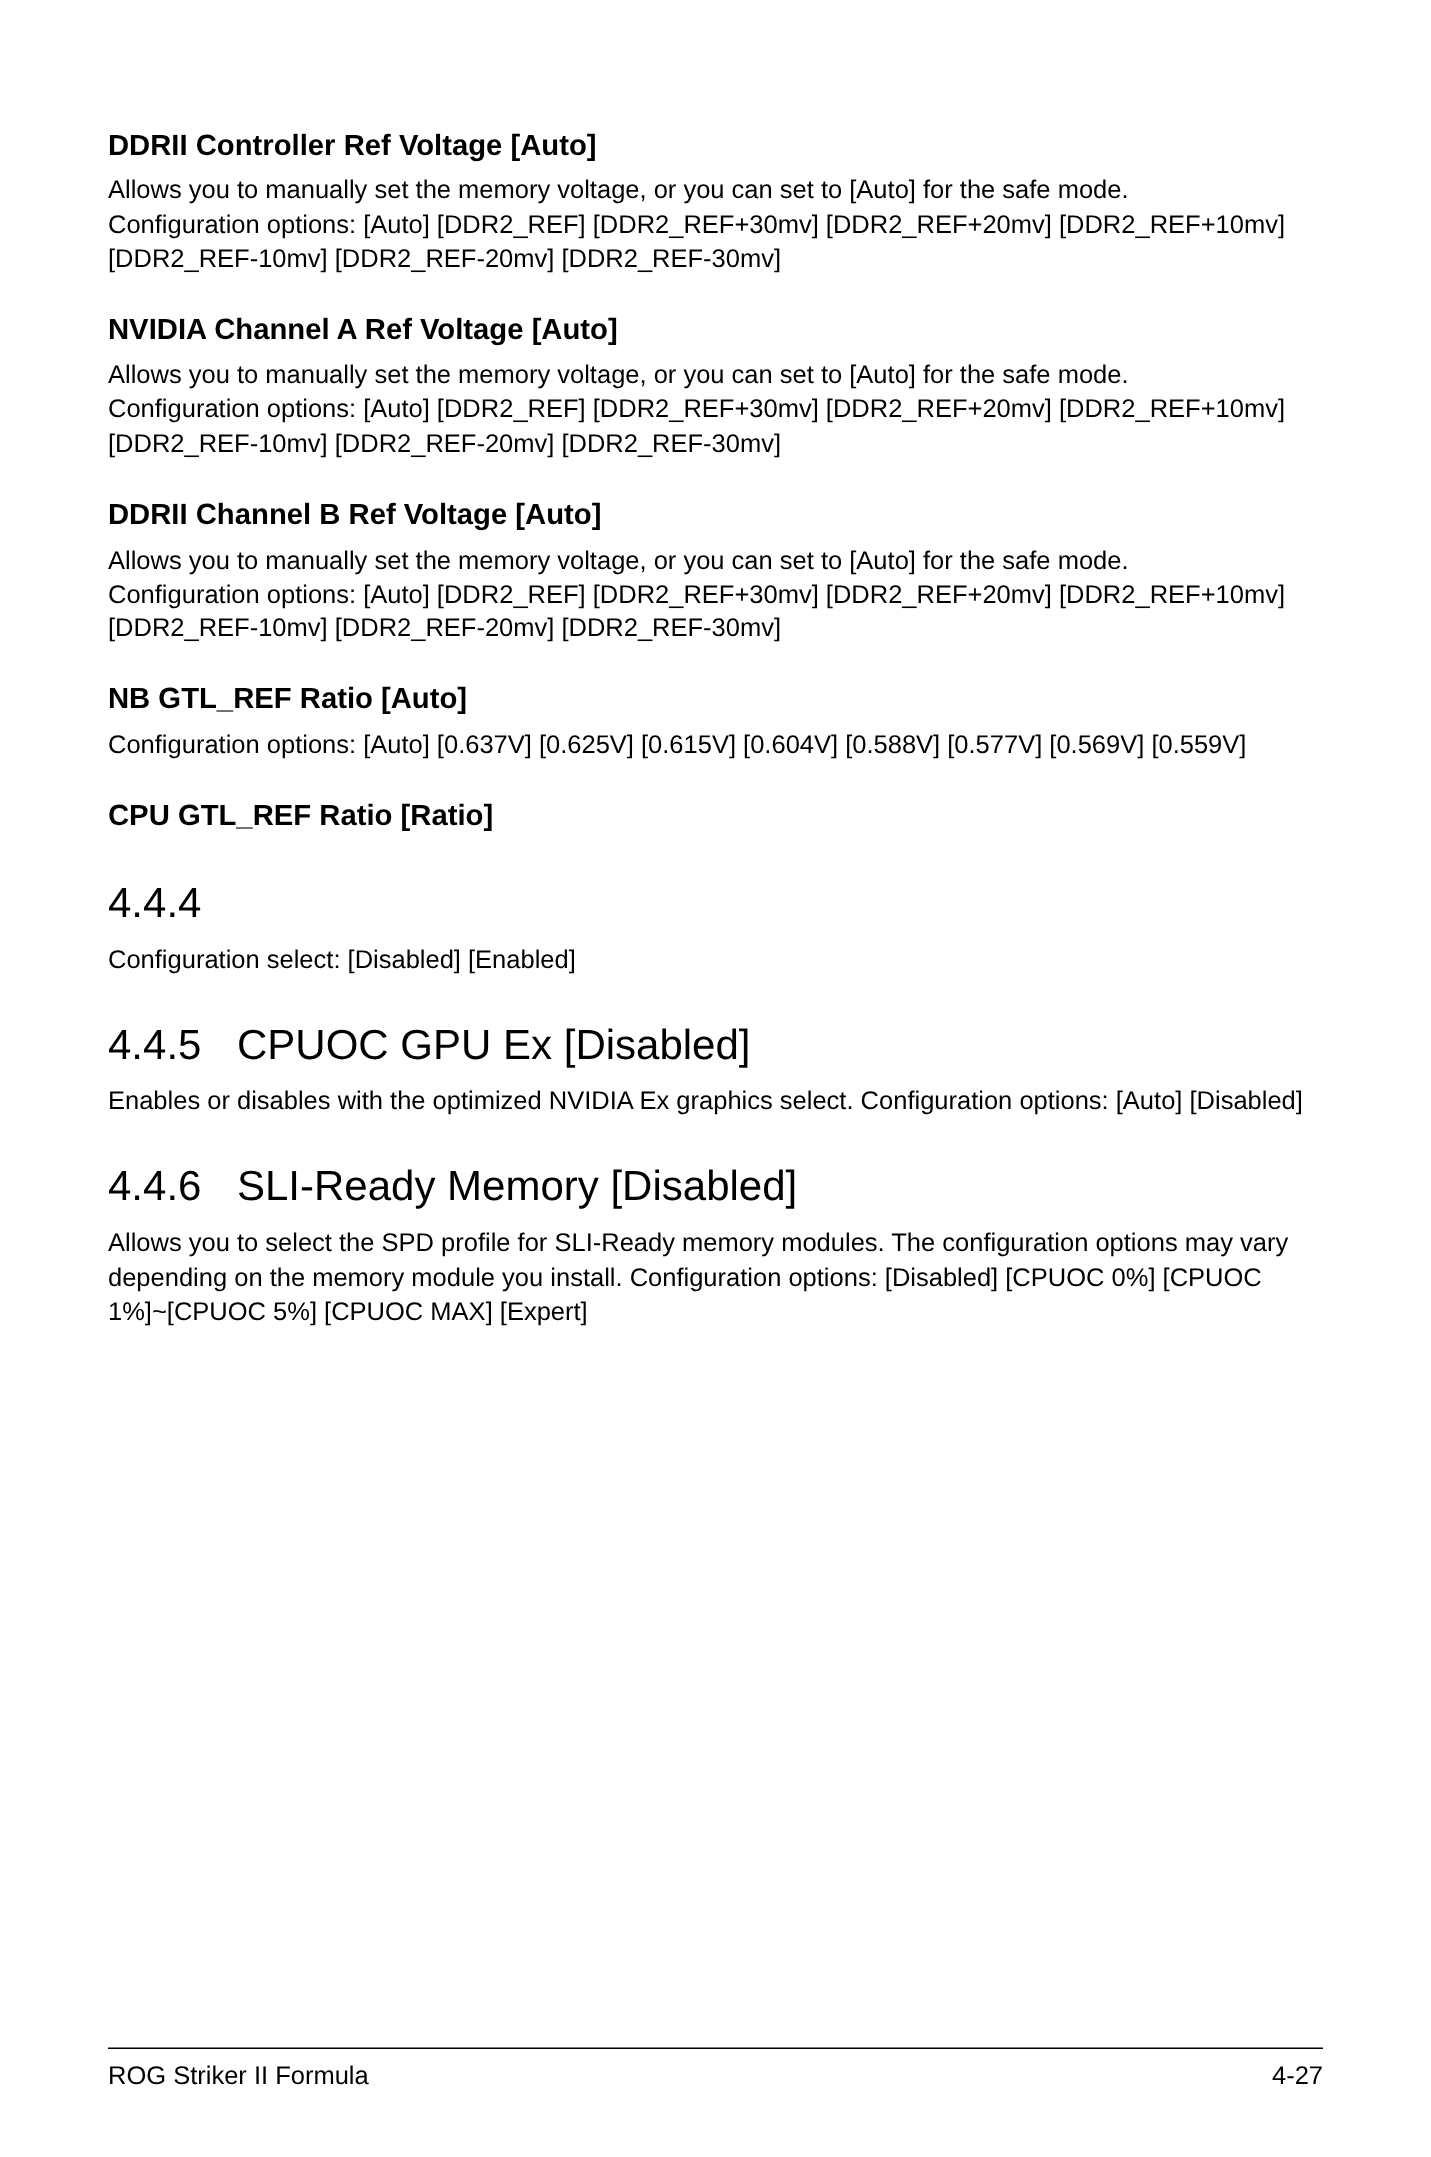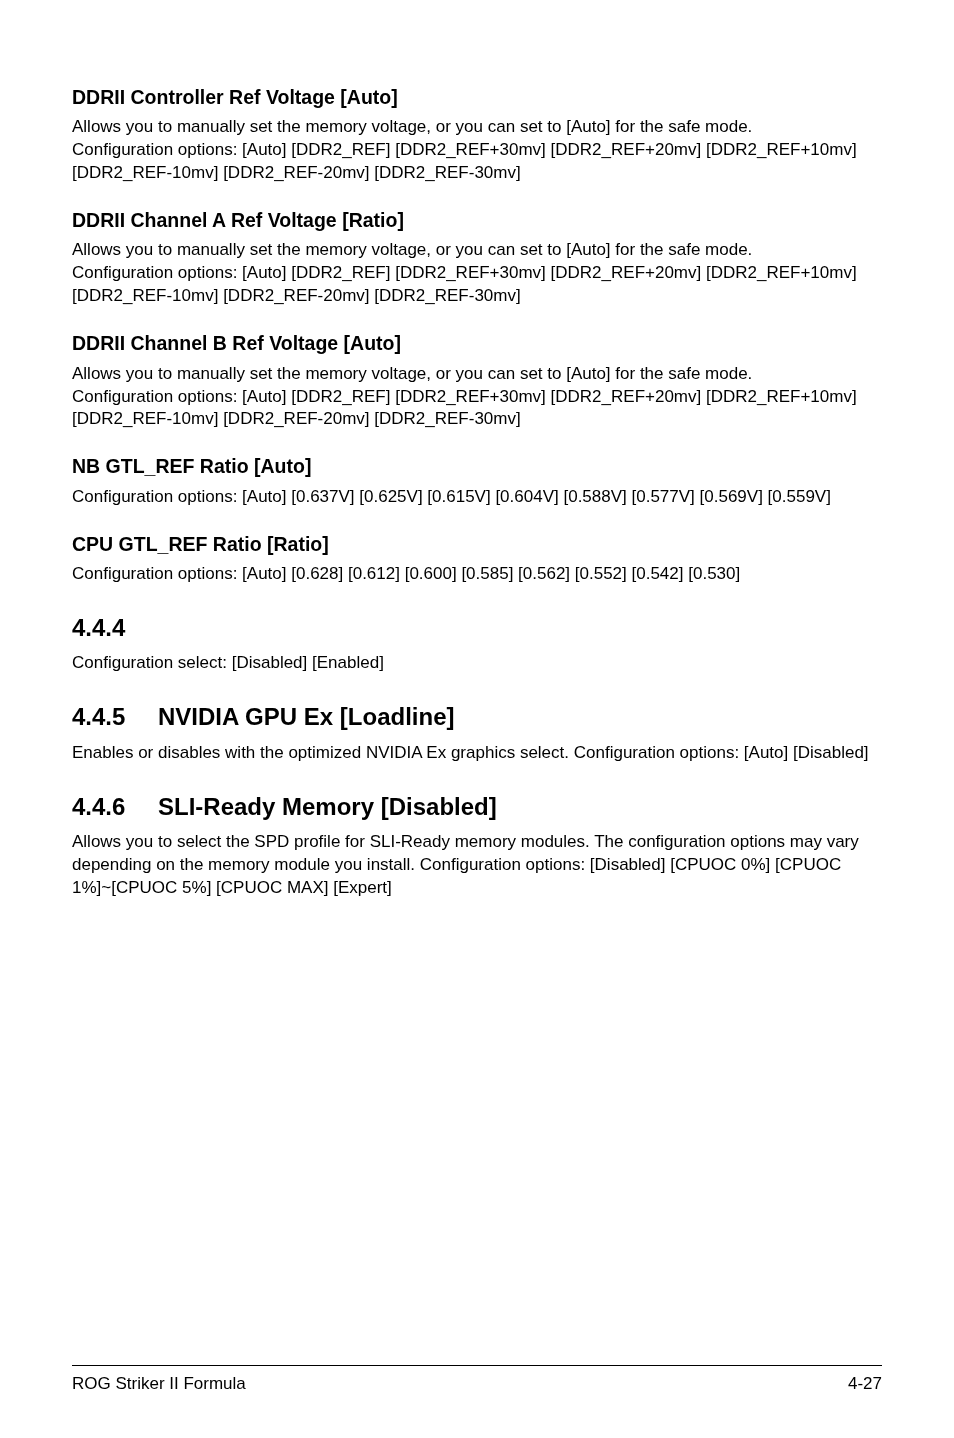--- a/index.html
+++ b/index.html
@@ -26,22 +26,22 @@
     margin-bottom: 6px;
   }
   .h3.first {
     margin-top: 12px;
   }
   .body-text {
     font-size: 17px;
     margin-bottom: 0;
   }
   .h2 {
-    font-weight: bold;
-    font-size: 24px;
+    font-weight: normal;
+    font-size: 28px;
     margin-top: 26px;
     margin-bottom: 8px;
     display: flex;
   }
   .h2-num {
     width: 86px;
     flex-shrink: 0;
   }
   .footer {
     position: absolute;
@@ -58,42 +58,41 @@
 </style>
 </head>
 <body>
 
 <div class="content">
 
   <div class="h3 first">DDRII Controller Ref Voltage [Auto]</div>
   <div class="body-text">Allows you to manually set the memory voltage, or you can set to [Auto] for the safe mode.</div>
   <div class="body-text">Configuration options: [Auto] [DDR2_REF] [DDR2_REF+30mv] [DDR2_REF+20mv] [DDR2_REF+10mv] [DDR2_REF-10mv] [DDR2_REF-20mv] [DDR2_REF-30mv]</div>
 
-  <div class="h3">DDRII Channel A Ref Voltage [Ratio]</div>
+  <div class="h3">NVIDIA Channel A Ref Voltage [Auto]</div>
   <div class="body-text">Allows you to manually set the memory voltage, or you can set to [Auto] for the safe mode.</div>
   <div class="body-text">Configuration options: [Auto] [DDR2_REF] [DDR2_REF+30mv] [DDR2_REF+20mv] [DDR2_REF+10mv] [DDR2_REF-10mv] [DDR2_REF-20mv] [DDR2_REF-30mv]</div>
 
   <div class="h3">DDRII Channel B Ref Voltage [Auto]</div>
   <div class="body-text">Allows you to manually set the memory voltage, or you can set to [Auto] for the safe mode.</div>
   <div class="body-text">Configuration options: [Auto] [DDR2_REF] [DDR2_REF+30mv] [DDR2_REF+20mv] [DDR2_REF+10mv] [DDR2_REF-10mv] [DDR2_REF-20mv] [DDR2_REF-30mv]</div>
 
   <div class="h3">NB GTL_REF Ratio [Auto]</div>
   <div class="body-text">Configuration options: [Auto] [0.637V] [0.625V] [0.615V] [0.604V] [0.588V] [0.577V] [0.569V] [0.559V]</div>
 
   <div class="h3">CPU GTL_REF Ratio [Ratio]</div>
-  <div class="body-text">Configuration options: [Auto] [0.628] [0.612] [0.600] [0.585] [0.562] [0.552] [0.542] [0.530]</div>
 
   <div class="h2">
     <span class="h2-num">4.4.4</span>
   </div>
   <div class="body-text">Configuration select: [Disabled] [Enabled]</div>
 
   <div class="h2">
     <span class="h2-num">4.4.5</span>
-    <span>NVIDIA GPU Ex [Loadline]</span>
+    <span>CPUOC GPU Ex [Disabled]</span>
   </div>
   <div class="body-text">Enables or disables with the optimized NVIDIA Ex graphics select. Configuration options: [Auto] [Disabled]</div>
 
   <div class="h2">
     <span class="h2-num">4.4.6</span>
     <span>SLI-Ready Memory [Disabled]</span>
   </div>
   <div class="body-text">Allows you to select the SPD profile for SLI-Ready memory modules. The configuration options may vary depending on the memory module you install. Configuration options: [Disabled] [CPUOC 0%] [CPUOC 1%]~[CPUOC 5%] [CPUOC MAX] [Expert]</div>
 
 </div>

